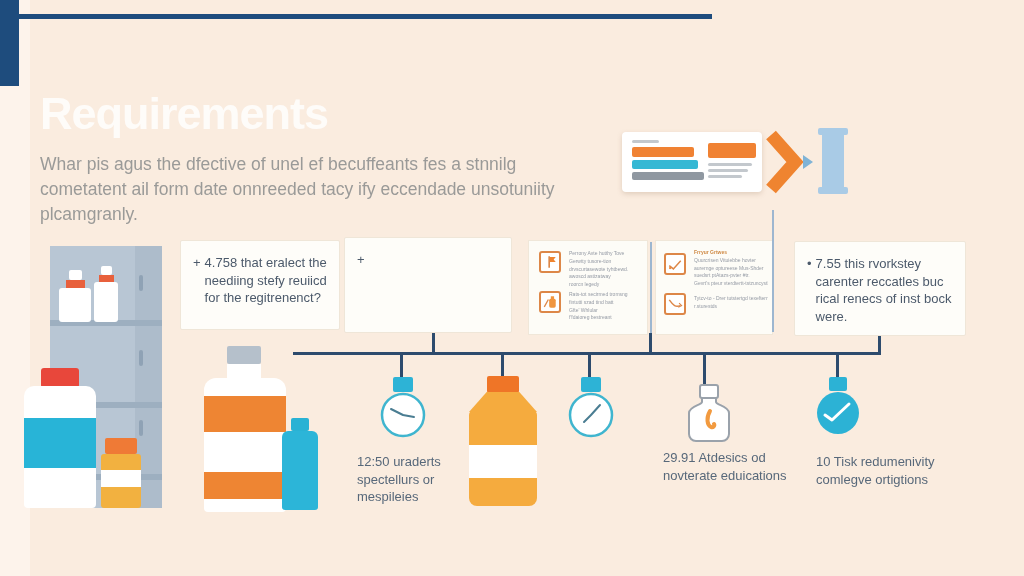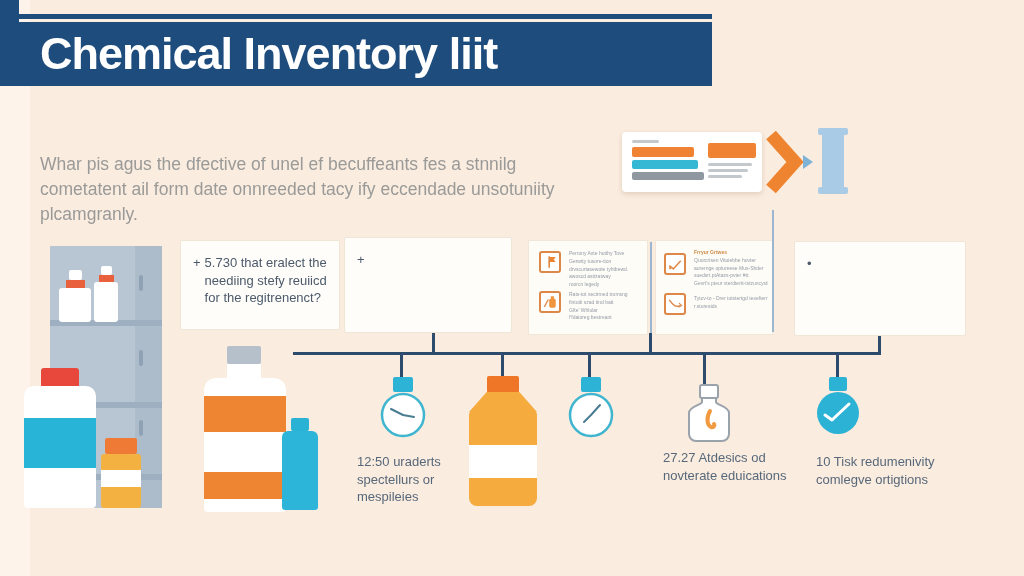--- a/index.html
+++ b/index.html
@@ -113,23 +113,21 @@
 </style>
 </head>
 <body>
 
 <div class="canvas">
 
   <div class="abs left-strip"></div>
 
   <div class="abs banner-thin"></div>
   <div class="abs banner-corner"></div>
-  <div class="abs banner">
-    <h1>Chemical Inventory liit</h1>
-  </div>
+  <div class="abs ghost">Requirements</div>
   <div class="abs intro">Whar pis agus the dfective of unel ef becuffeants fes a stnnilg cometatent ail form date onnreeded tacy ify eccendade unsotuniity plcamgranly.</div>
 
   <div class="abs tr-card"></div>
   <div class="abs tr-line"></div>
   <div class="abs bar orange"></div>
   <div class="abs bar teal"></div>
   <div class="abs bar gray"></div>
   <div class="abs tr-block"></div>
   <div class="abs tr-thin t1"></div>
   <div class="abs tr-thin t2"></div>
@@ -188,27 +186,28 @@
       <span class="tl">Tytcv-to - Drer tutstertgd texeftern</span>
       <span class="tl">r.sturestds</span>
     </div>
   </div>
 
   <div class="abs divider d1"></div>
   <div class="abs divider d2"></div>
 
   <div class="abs note n1">
     <span class="bullet">+</span>
-    <span>5.730 that eralect the neediing stefy reuiicd for the regitrenenct?</span>
+    <span>4.758 that eralect the neediing stefy reuiicd for the regitrenenct?</span>
   </div>
   <div class="abs note n2">
     <span class="bullet">+</span>
   </div>
   <div class="abs note n4">
     <span class="bullet">•</span>
+    <span>7.55 this rvorkstey carenter reccatles buc rical renecs of inst bock were.</span>
   </div>
 
   <div class="abs tl-line"></div>
   <div class="abs tick up1"></div>
   <div class="abs tick up2"></div>
   <div class="abs tick up3"></div>
   <div class="abs tick dn1"></div>
   <div class="abs tick dn2"></div>
   <div class="abs tick dn3"></div>
   <div class="abs tick dn4"></div>
@@ -238,21 +237,21 @@
     <path d="M29 27 c-4 7 -3 14 1 16 c2 1 4 -1 3 -3" stroke="#f29a3f" stroke-width="4" fill="none" stroke-linecap="round"></path>
   </svg>
 
   <svg class="abs" style="left:815px;top:377px;" width="46" height="60">
     <rect x="14" y="0" width="18" height="14" rx="2" fill="#2cb2d5"></rect>
     <circle cx="23" cy="36" r="21" fill="#2cb2d5"></circle>
     <polyline points="10,38 17,43 34,27" fill="none" stroke="#ffffff" stroke-width="3" stroke-linecap="round" stroke-linejoin="round"></polyline>
   </svg>
 
   <div class="abs tl-label lb1">12:50 uraderts spectellurs or mespileies</div>
-  <div class="abs tl-label lb3">27.27 Atdesics od novterate eduications</div>
+  <div class="abs tl-label lb3">29.91 Atdesics od novterate eduications</div>
   <div class="abs tl-label lb4">10 Tisk redumenivity comlegve ortigtions</div>
 
   <div class="abs cabinet"></div>
   <div class="abs cab-shade"></div>
   <div class="abs shelf sh1"></div>
   <div class="abs shelf sh2"></div>
   <div class="abs shelf sh3"></div>
   <div class="abs handle h1"></div>
   <div class="abs handle h2"></div>
   <div class="abs handle h3"></div>

